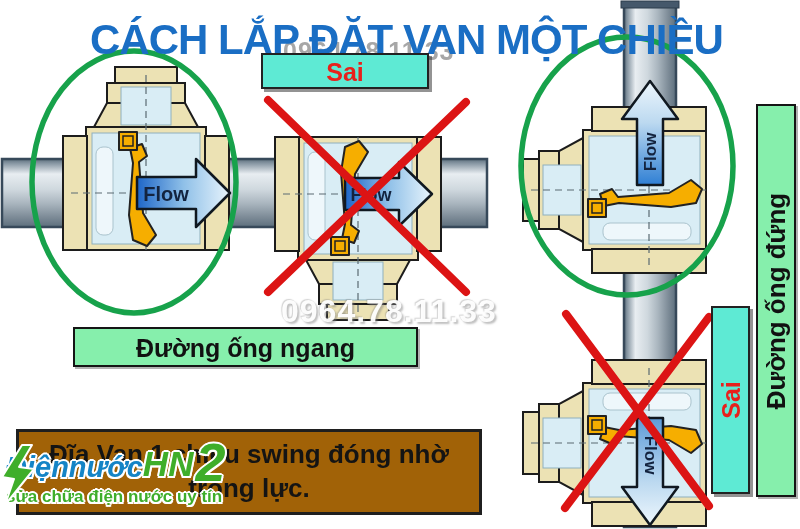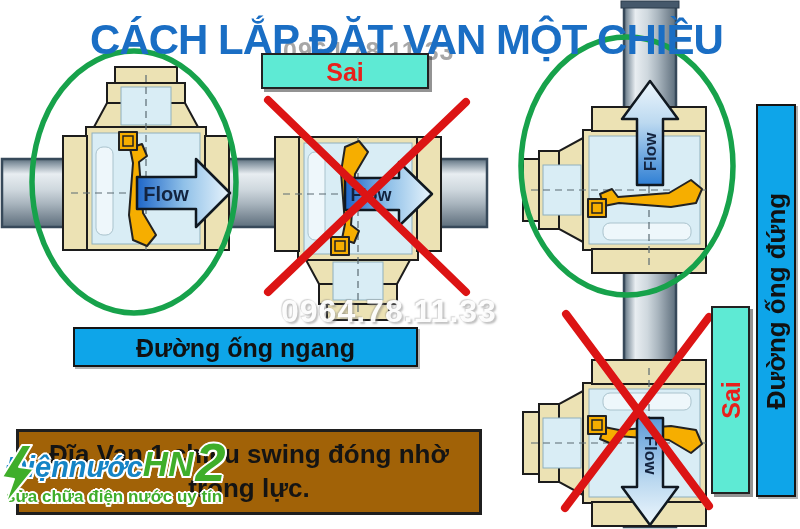--- a/index.html
+++ b/index.html
@@ -37,21 +37,21 @@
     color:rgba(255,255,255,.95);white-space:nowrap;
     text-shadow:2px 2px 2px rgba(130,130,130,.5),-1px -1px 1px rgba(130,130,130,.35);
   }
   .sai-box{
     background:#5eead4;border:2px solid #222;box-shadow:3px 3px 0 rgba(40,40,40,.5);
     color:#e8201c;font-weight:800;z-index:3;text-align:center;
   }
   .sai-h{left:261px;top:53px;width:168px;height:36px;font-size:25px;line-height:35px;}
   .sai-v{left:711px;top:306px;width:39px;height:188px;}
   .green-box{
-    background:#0ea5e9;border:2px solid #151515;color:#111;font-weight:700;z-index:3;
+    background:#86efac;border:2px solid #151515;color:#111;font-weight:700;z-index:3;
     box-shadow:2px 2px 0 rgba(0,0,0,.3);text-align:center;
   }
   .green-h{left:73px;top:327px;width:345px;height:40px;font-size:25px;line-height:38px;}
   .green-v{left:756px;top:104px;width:40px;height:393px;}
   .vtext{
     position:absolute;left:50%;top:50%;transform:translate(-50%,-50%) rotate(-90deg);
     white-space:nowrap;
   }
   .sai-v .vtext{font-size:25px;}
   .green-v .vtext{font-size:26px;}

